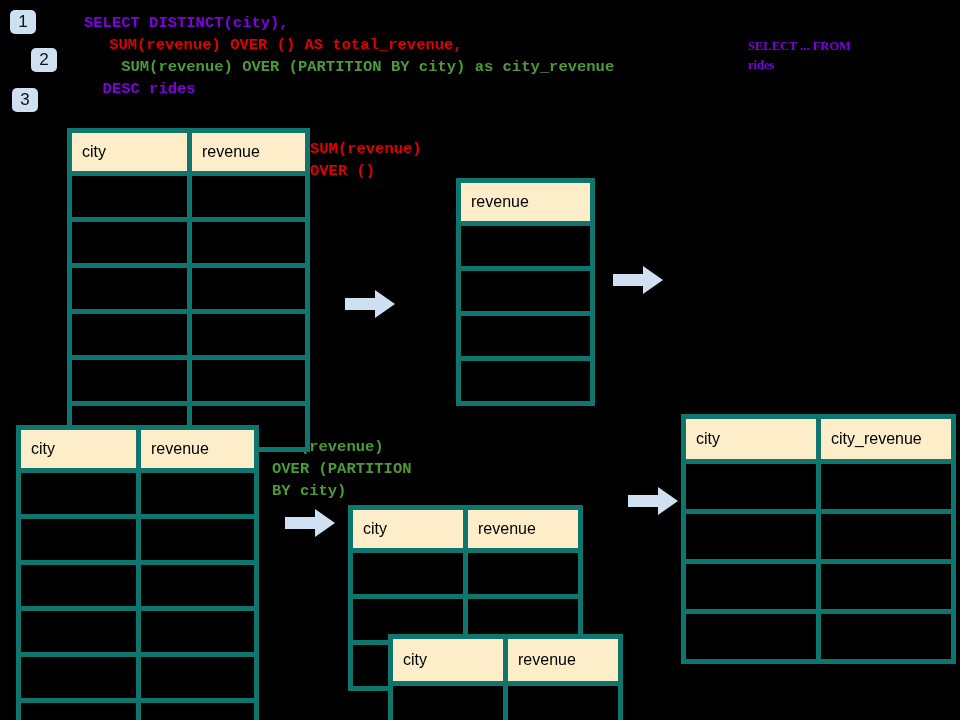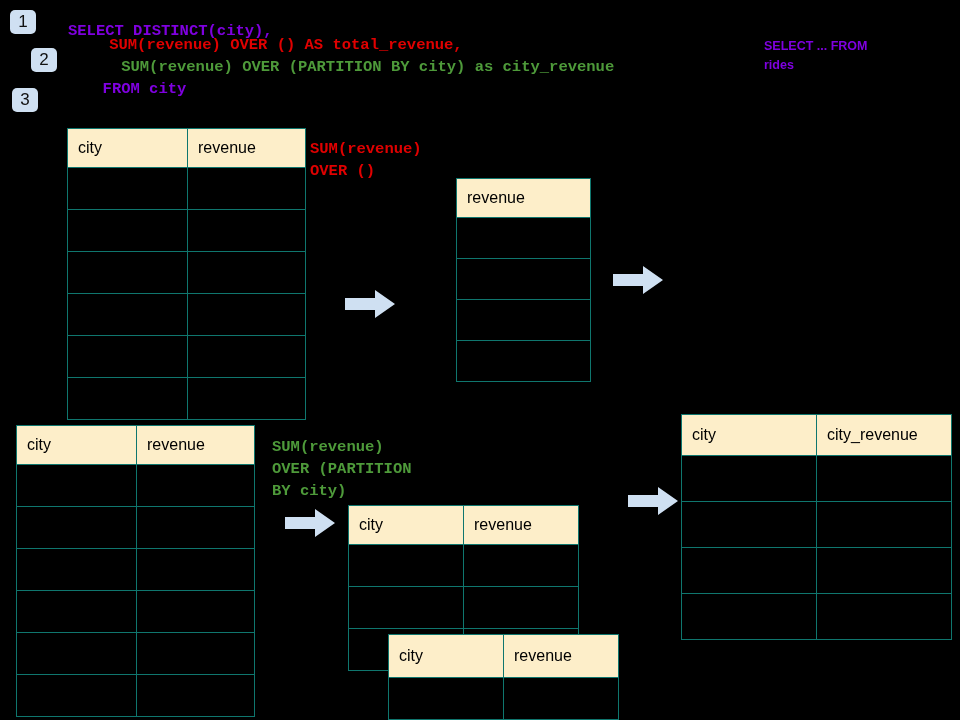--- a/index.html
+++ b/index.html
@@ -41,38 +41,37 @@
   .note{
     position:absolute;
     font-family:"Liberation Mono","DejaVu Sans Mono",monospace;
     font-size:15.5px;
     line-height:22px;
     white-space:pre;
     font-weight:bold;
   }
   .note-small{
     position:absolute;
-    font-family:Liberation Sans, sans-serif;
+    font-family:Liberation Serif, serif;
     font-size:12.5px;
     line-height:19px;
     white-space:pre;
     font-weight:bold;
     color:#7f00e0;
-    margin-left:16px;
   }
 
   
   .tbl{
     position:absolute;
     border-collapse:collapse;
     table-layout:fixed;
     background:#000;
   }
   .tbl td{
-    border:1px solid #0f766e;
+    border:5px solid #0f766e;
     background:#000;
     padding:0;
   }
   .tbl td.hdr{
     background:#fdeec9;
     color:#000;
     font-family:"Liberation Sans", sans-serif;
     font-size:16px;
     padding:0 0 0 10px;
     vertical-align:middle;
@@ -84,24 +83,24 @@
 </style>
 </head>
 <body>
 
 <div class="canvas">
 
   <div class="badge" style="left:10px;top:10px;">1</div>
   <div class="badge" style="left:31px;top:48px;">2</div>
   <div class="badge" style="left:12px;top:88px;">3</div>
 
-  <div class="code c-purple" style="left:68px;top:12px;margin-top:8px;">SELECT DISTINCT(city),</div>
+  <div class="code c-purple" style="left:84px;top:12px;">SELECT DISTINCT(city),</div>
   <div class="code c-red" style="left:72px;top:34px;">    SUM(revenue) OVER () AS total_revenue,</div>
   <div class="code c-green" style="left:84px;top:56px;">    SUM(revenue) OVER (PARTITION BY city) as city_revenue</div>
-  <div class="code c-purple" style="left:84px;top:78px;">  FROM city</div>
+  <div class="code c-purple" style="left:84px;top:78px;">  DESC rides</div>
 
   <div class="note-small" style="left:748px;top:37px;">SELECT ... FROM
 rides</div>
 
   <div class="note c-red" style="left:310px;top:138px;">SUM(revenue)
 OVER ()</div>
 
   <div class="note c-green" style="left:272px;top:436px;">SUM(revenue)
 OVER (PARTITION
 BY city)</div>

